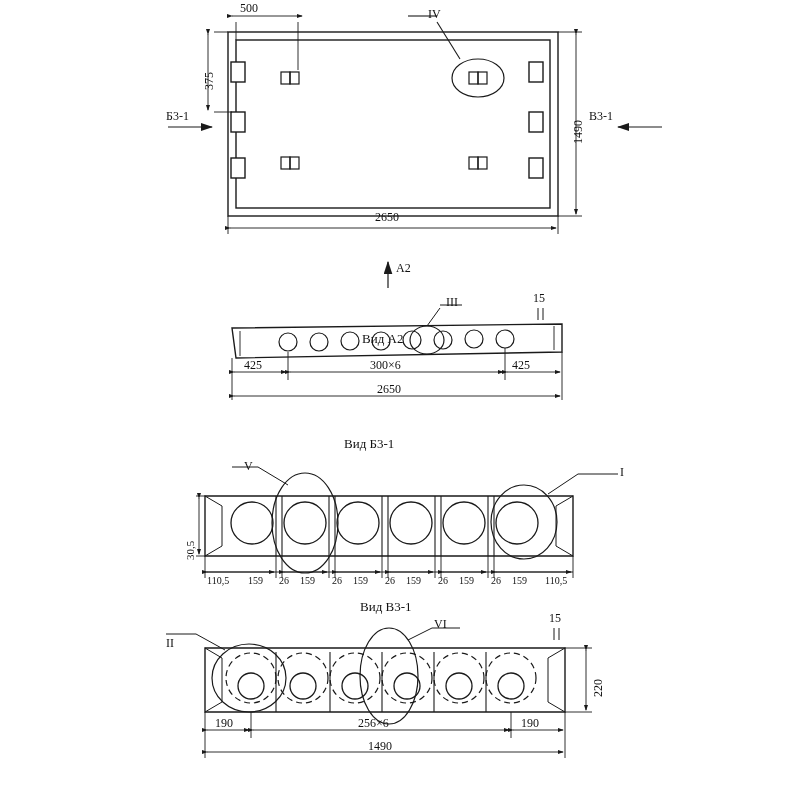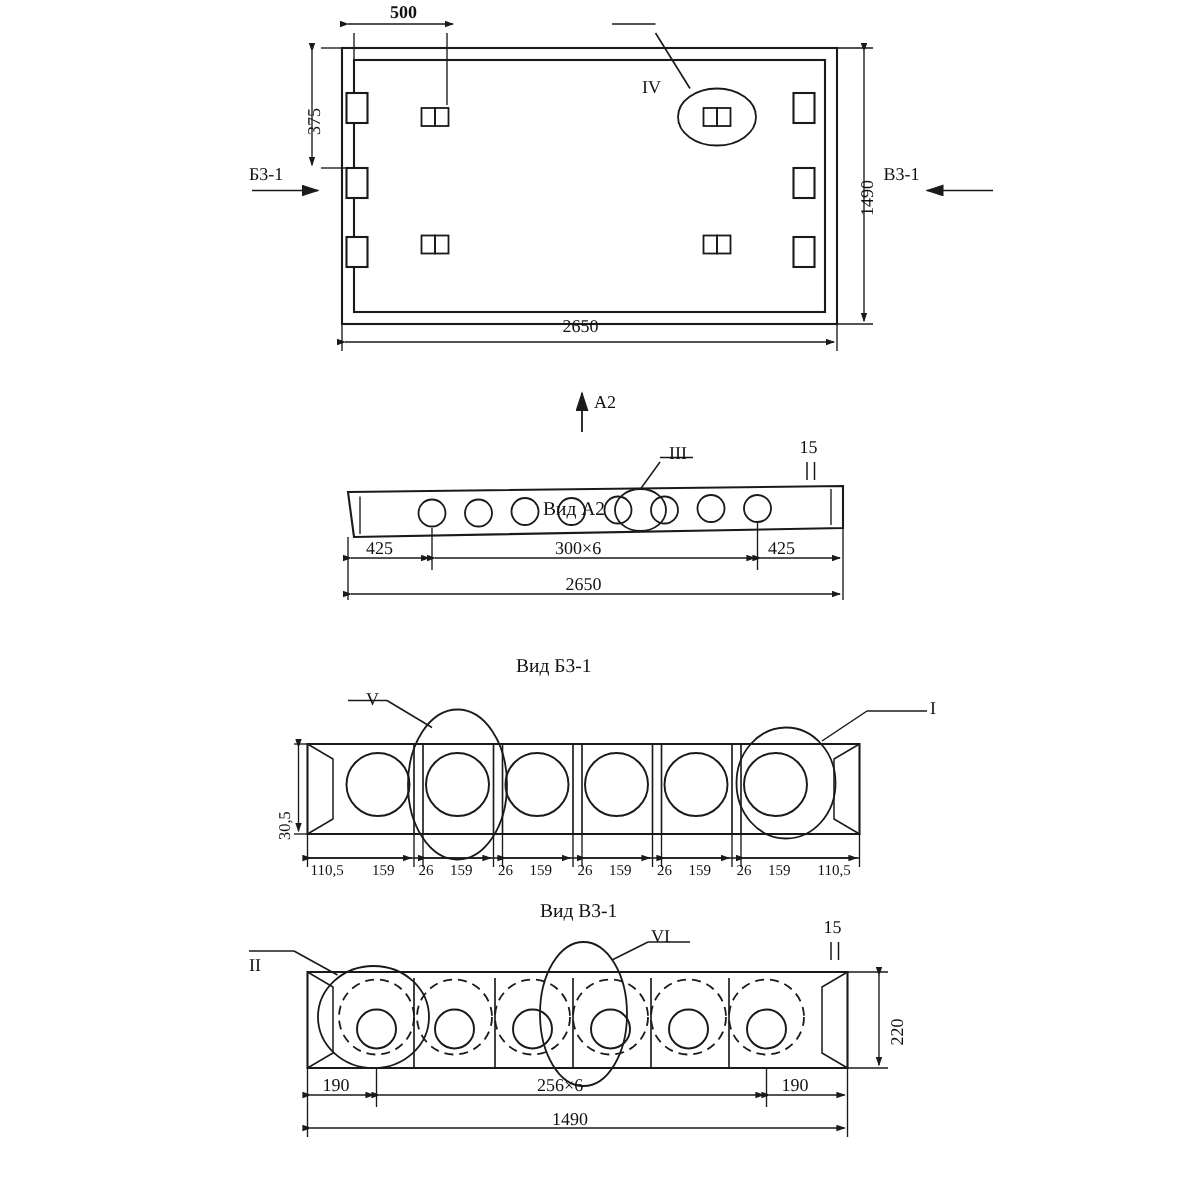--- a/index.html
+++ b/index.html
@@ -239,25 +239,25 @@
       <path d="M251,712 L251,738"></path>
       <path d="M511,712 L511,738"></path>
       <path d="M565,712 L565,758"></path>
       <path d="M207,730 L249,730" marker-start="url(#ahs)" marker-end="url(#ahs)"></path>
       <path d="M253,730 L509,730" marker-start="url(#ahs)" marker-end="url(#ahs)"></path>
       <path d="M513,730 L563,730" marker-start="url(#ahs)" marker-end="url(#ahs)"></path>
       <path d="M207,752 L563,752" marker-start="url(#ahs)" marker-end="url(#ahs)"></path>
     </g>
   </svg>
 
-  <div class="lbl" style="left:260px;top:2px;font-weight:bold;">500</div>
+  <div class="lbl" style="left:240px;top:2px;">500</div>
   <div class="lbl rot" style="left:203px;top:90px;">375</div>
   <div class="lbl rot" style="left:572px;top:144px;">1490</div>
   <div class="lbl" style="left:375px;top:211px;">2650</div>
-  <div class="lbl" style="left:428px;top:8px;margin-top:44px;">IV</div>
+  <div class="lbl" style="left:428px;top:8px;">IV</div>
   <div class="lbl" style="left:166px;top:110px;text-align:center;">Б3-1</div>
   <div class="lbl" style="left:589px;top:110px;">В3-1</div>
 
   <div class="lbl" style="left:396px;top:262px;">А2</div>
   <div class="lbl cap" style="left:362px;top:300px;margin-top:32px;">Вид А2</div>
   <div class="lbl" style="left:446px;top:296px;">III</div>
   <div class="lbl" style="left:533px;top:292px;">15</div>
   <div class="lbl" style="left:244px;top:359px;">425</div>
   <div class="lbl" style="left:370px;top:359px;">300×6</div>
   <div class="lbl" style="left:512px;top:359px;">425</div>

